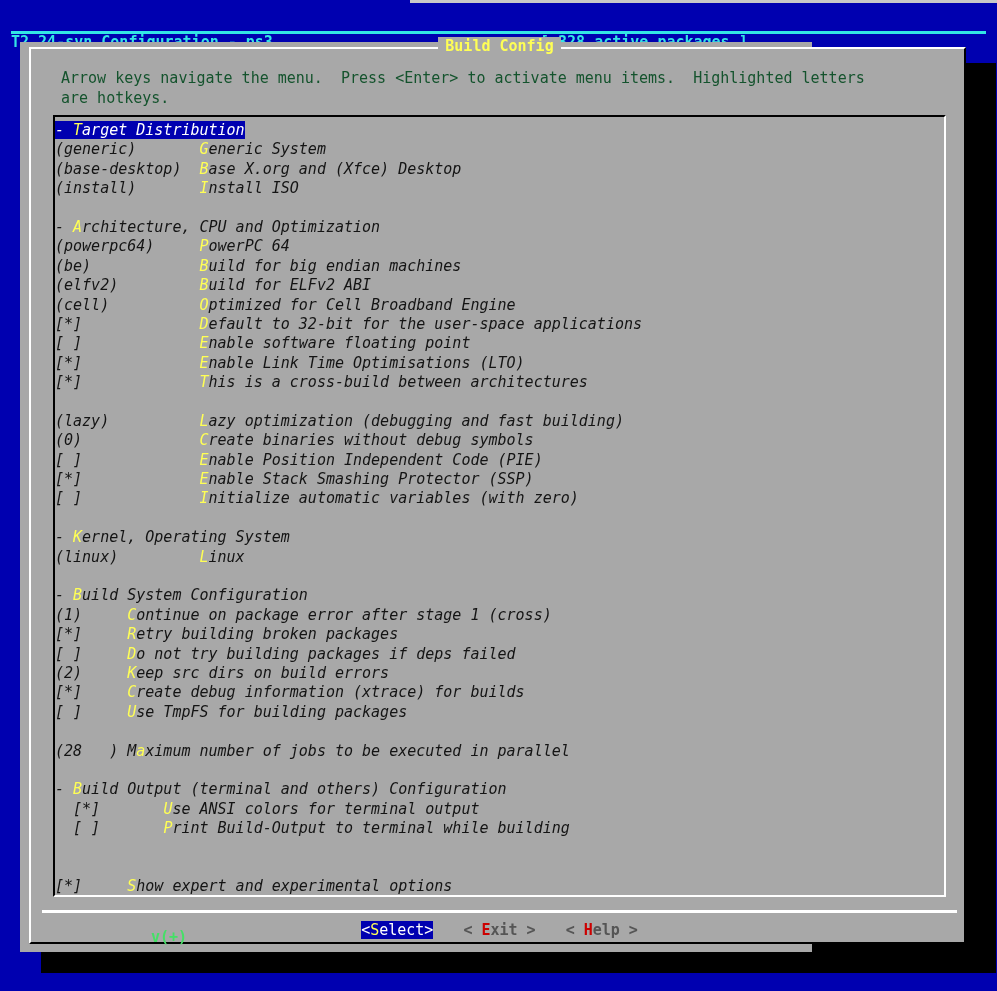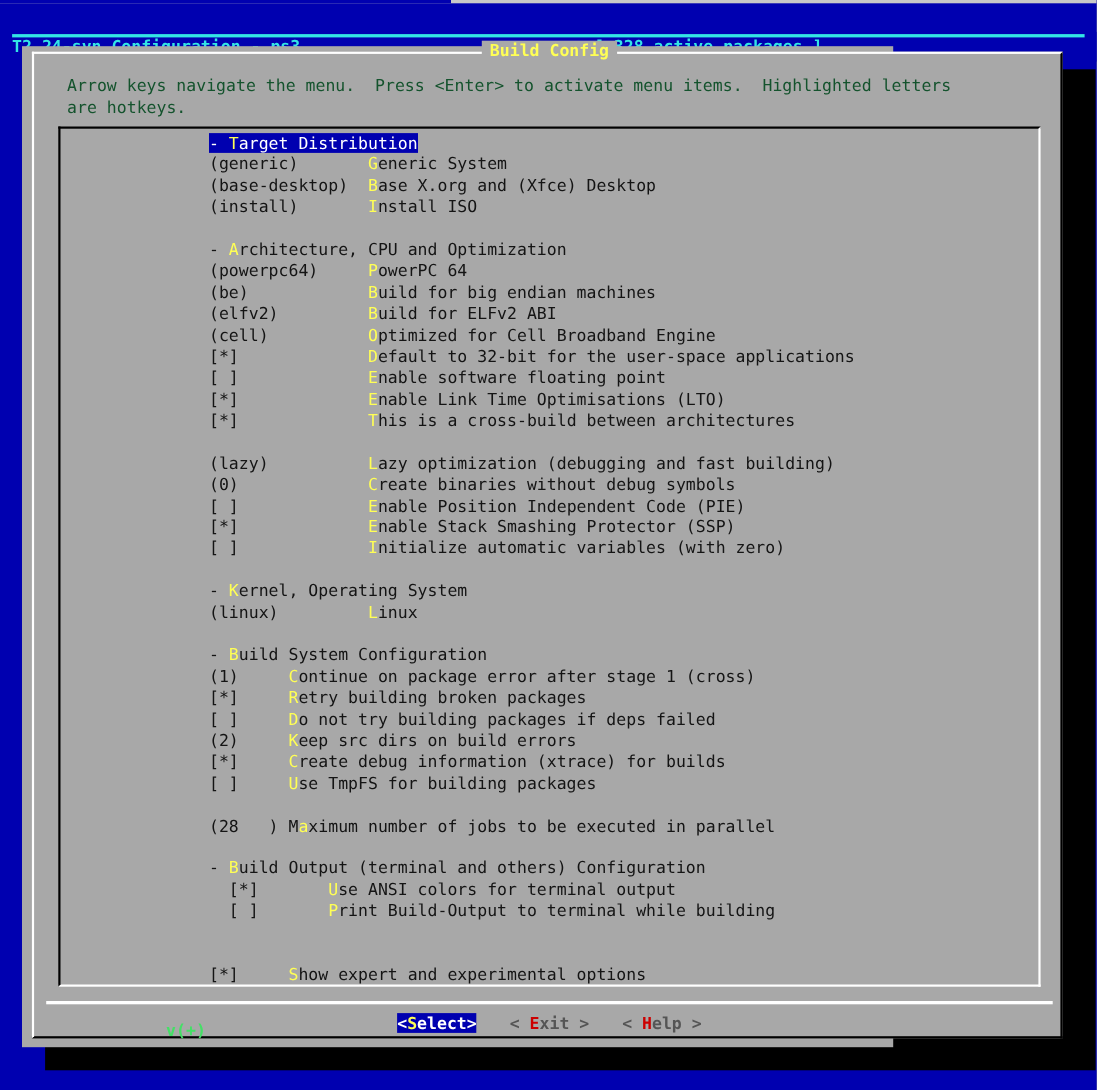--- a/index.html
+++ b/index.html
@@ -73,42 +73,42 @@
     box-sizing:border-box;
     background:#a8a8a8;
     overflow:hidden;
   }
   #menulist{
     position:absolute;left:0;top:4px;width:100%;
     white-space:pre;
     line-height:19.4px;
     color:#141414;
   }
-  .mrow{height:19.4px;padding-left:135px;white-space:pre;}
+  .mrow{height:19.4px;white-space:pre;font-style:italic;}
   .mrow.blank{height:19.4px;}
   .hk{color:#ffff55;}
   .sel{background:#0000b0;color:#ffffff;}
   .sel .hk{color:#ffff55;}
 
   
   #scroll-ind{
     position:absolute;left:120px;top:879px;color:#44e066;white-space:pre;
     font-weight:bold;z-index:5;
   }
 
   
   #btn-sep{position:absolute;left:11px;top:861px;width:915px;height:3px;background:#ffffff;}
 
   
   #buttons{
     position:absolute;left:0;top:872px;width:937px;text-align:center;white-space:pre;
     color:#141414;
   }
   #buttons .btn{display:inline-block;white-space:pre;}
-  #buttons .btn-select{background:#0000b0;color:#ffffff;font-weight:bold;}
+  #buttons .btn-select{background:#0000b0;color:#ffffff;font-weight:normal;}
   #buttons .btn-select .hk{color:#ffff55;}
   #buttons .btn-plain{color:#555555;font-weight:bold;}
   #buttons .btn-plain .hk{color:#cc0000;}
   .gap{display:inline-block;width:30px;}
 </style>
 </head>
 <body>
 
 <div id="top-strip"></div>
 <div id="top-strip-blue"></div>

